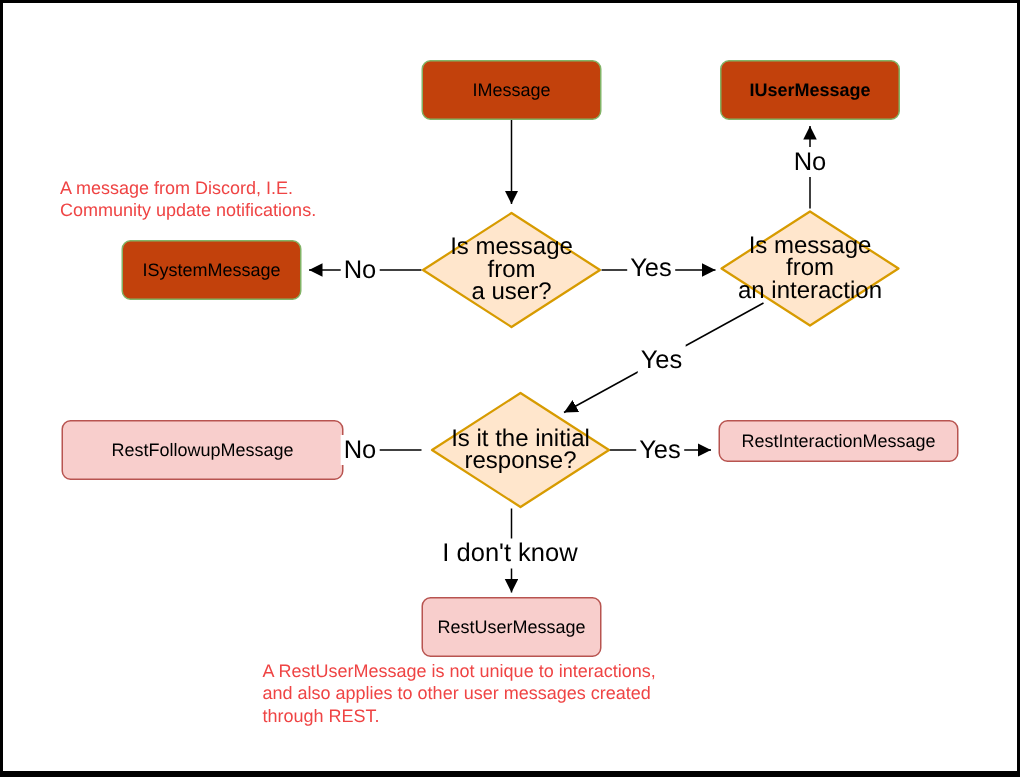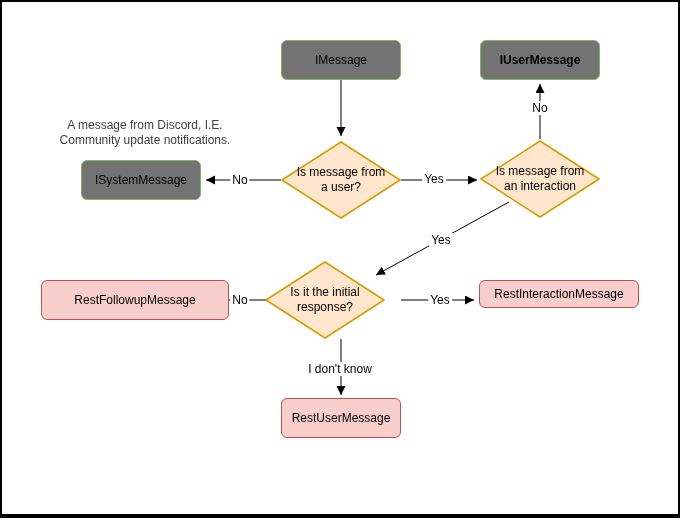--- a/index.html
+++ b/index.html
@@ -36,21 +36,21 @@
     box-sizing: border-box;
     border-radius: 6px;
     display: flex;
     align-items: center;
     justify-content: center;
     font-size: 12px;
     color: #000000;
     text-align: center;
   }
   .node.green {
-    background: #737373;
+    background: #c2410c;
     border: 1px solid #82b366;
   }
   .node.red {
     background: #f8cecc;
     border: 1px solid #b85450;
   }
   .diamond {
     position: absolute;
   }
   .diamond svg {
@@ -60,40 +60,39 @@
     height: 100%;
     overflow: visible;
   }
   .diamond .diamond-label {
     position: absolute;
     left: 50%;
     top: 50%;
     transform: translate(-50%, -50%);
     width: 110px;
     text-align: center;
-    font-size: 12px;
+    font-size: 16px;
     line-height: 15px;
     color: #000000;
     white-space: pre-line;
   }
   .edge-label {
     position: absolute;
     transform: translate(-50%, -50%);
     background: #ffffff;
     padding: 0 2px;
-    font-size: 12px;
+    font-size: 17px;
     color: #000000;
     white-space: nowrap;
   }
   .note {
     position: absolute;
     font-size: 12px;
     line-height: 15px;
-    color: #404040;
-    text-align: center;
+    color: #ef4444;
     white-space: pre-line;
   }
 </style>
 </head>
 <body>
 
 <div class="canvas">
 
   <svg class="edges" viewBox="0 0 682 522">
     <defs>
@@ -132,21 +131,21 @@
   </div>
 
   <div class="diamond" style="left:480px; top:140px; width:120px; height:78px;">
     <svg viewBox="0 0 120 78" preserveAspectRatio="none">
       <polygon points="60,1 119,39 60,77 1,39" fill="#ffe6cc" stroke="#d79b00" stroke-width="1.5" stroke-linejoin="round"></polygon>
     </svg>
     <span class="diamond-label">Is message from
 an interaction</span>
   </div>
 
-  <div class="diamond" style="left:265px; top:261px; width:120px; height:78px;">
+  <div class="diamond" style="left:287px; top:261px; width:120px; height:78px;">
     <svg viewBox="0 0 120 78" preserveAspectRatio="none">
       <polygon points="60,1 119,39 60,77 1,39" fill="#ffe6cc" stroke="#d79b00" stroke-width="1.5" stroke-linejoin="round"></polygon>
     </svg>
     <span class="diamond-label">Is it the initial
 response?</span>
   </div>
 
   <div class="node red" style="left:41px; top:280px; width:188px; height:40px;">
     <span>RestFollowupMessage</span>
   </div>
@@ -162,15 +161,18 @@
   <span class="edge-label" style="left:240px; top:180px;">No</span>
   <span class="edge-label" style="left:434px; top:179px;">Yes</span>
   <span class="edge-label" style="left:540px; top:108px;">No</span>
   <span class="edge-label" style="left:441px; top:240px;">Yes</span>
   <span class="edge-label" style="left:240px; top:300px;">No</span>
   <span class="edge-label" style="left:440px; top:300px;">Yes</span>
   <span class="edge-label" style="left:340px; top:369px;">I don't know</span>
 
   <div class="note" style="left:40px; top:118px; width:210px;">A message from Discord, I.E.
 Community update notifications.</div>
+  <div class="note" style="left:175px; top:440px; width:340px;">A RestUserMessage is not unique to interactions,
+and also applies to other user messages created
+through REST.</div>
 
   <div class="border-frame"></div>
 </div>
 
 </body></html>

